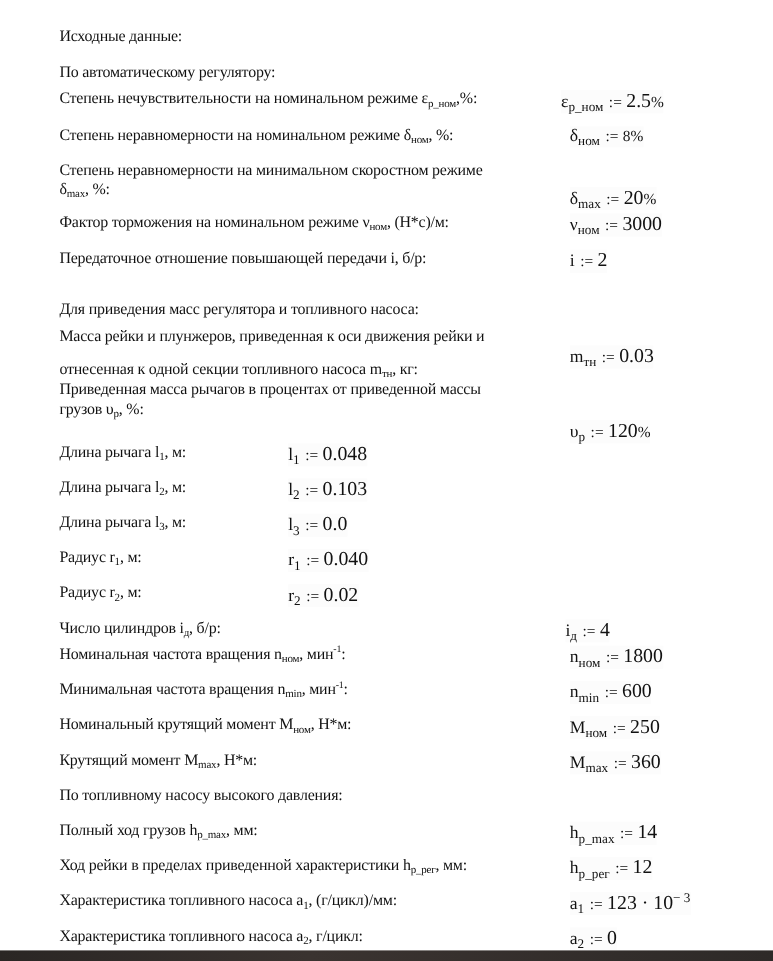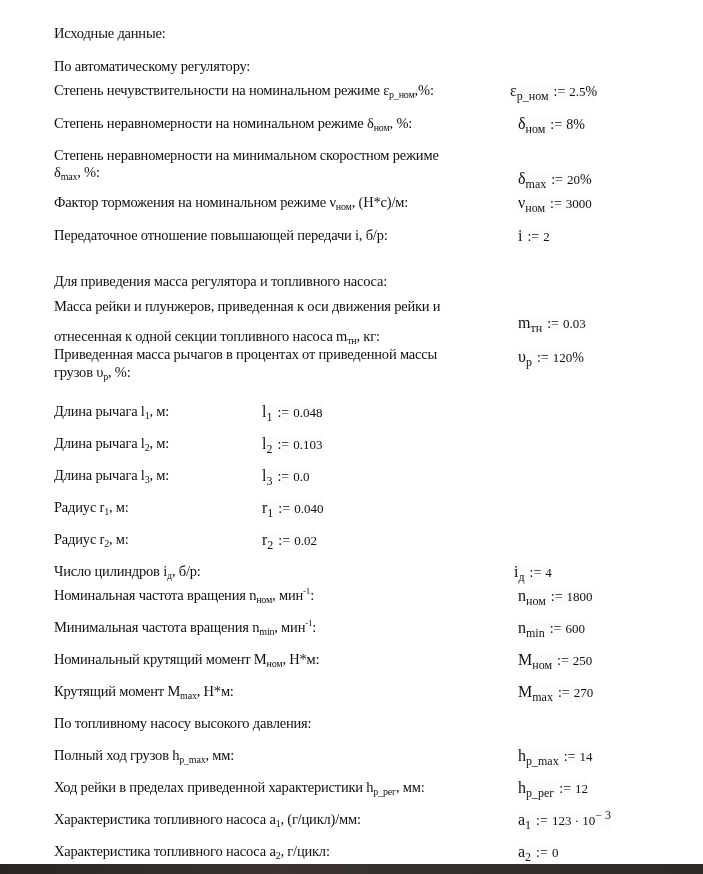--- a/index.html
+++ b/index.html
@@ -6,21 +6,21 @@
   body {
     width: 703px; height: 874px; overflow: hidden; position: relative;
     background: #ffffff; color: #111;
     font-family: "Liberation Serif", "DejaVu Serif", serif;
     font-size: 14.5px;
   }
   .t { position: absolute; left: 54px; white-space: nowrap; line-height: 17px; letter-spacing: -0.2px; }
   .f { position: absolute; white-space: nowrap; line-height: 18px; background: #fcfcfc; }
   .f .n { font-size: 16px; }
   .f .eq { font-size: 14px; margin: 0 4px 0 5px; }
-  .f .v { font-size: 13px; }
+  .f .v { font-size: 18px; }
   .f .v.big { font-size: 14px; }
   sub { font-size: 10px; vertical-align: -3px; line-height: 0; }
   sup { font-size: 9px; vertical-align: 6px; line-height: 0; }
   .f sub { font-size: 12px; vertical-align: -4px; }
   .f sup { font-size: 12px; vertical-align: 6px; }
   .bottombar {
     position: absolute; left: 0; top: 864px; width: 703px; height: 10px;
     background: linear-gradient(90deg, #2a2624, #3a3330 40%, #2e2a28);
   }
 </style>
@@ -39,29 +39,29 @@
 <div class="t" style="top:147px">Степень неравномерности на минимальном скоростном режиме</div>
 <div class="t" style="top:164px"><span>δ</span><sub>max</sub><span>, %:</span></div>
 <div class="f" style="left:518px;top:170px"><span class="n">δ</span><sub>max</sub><span class="eq">:=</span><span class="v">20</span><span class="v big">%</span></div>
 
 <div class="t" style="top:194px"><span>Фактор торможения на номинальном режиме ν</span><sub>ном</sub><span>, (Н*с)/м:</span></div>
 <div class="f" style="left:518px;top:194px"><span class="n">ν</span><sub>ном</sub><span class="eq">:=</span><span class="v">3000</span></div>
 
 <div class="t" style="top:227px">Передаточное отношение повышающей передачи i, б/р:</div>
 <div class="f" style="left:518px;top:227px"><span class="n">i</span><span class="eq">:=</span><span class="v">2</span></div>
 
-<div class="t" style="top:273px">Для приведения масса регулятора и топливного насоса:</div>
+<div class="t" style="top:273px">Для приведения масс регулятора и топливного насоса:</div>
 
 <div class="t" style="top:298px">Масса рейки и плунжеров, приведенная к оси движения рейки и</div>
 <div class="t" style="top:328px"><span>отнесенная к одной секции топливного насоса m</span><sub>тн</sub><span>, кг:</span></div>
 <div class="f" style="left:518px;top:314px"><span class="n">m</span><sub>тн</sub><span class="eq">:=</span><span class="v">0.03</span></div>
 
 <div class="t" style="top:346px">Приведенная масса рычагов в процентах от приведенной массы</div>
 <div class="t" style="top:364px"><span>грузов υ</span><sub>р</sub><span>, %:</span></div>
-<div class="f" style="left:518px;top:348px"><span class="n">υ</span><sub>p</sub><span class="eq">:=</span><span class="v">120</span><span class="v big">%</span></div>
+<div class="f" style="left:518px;top:382px"><span class="n">υ</span><sub>p</sub><span class="eq">:=</span><span class="v">120</span><span class="v big">%</span></div>
 
 <div class="t" style="top:403px"><span>Длина рычага l</span><sub>1</sub><span>, м:</span></div>
 <div class="f" style="left:262px;top:403px"><span class="n">l</span><sub>1</sub><span class="eq">:=</span><span class="v">0.048</span></div>
 
 <div class="t" style="top:435px"><span>Длина рычага l</span><sub>2</sub><span>, м:</span></div>
 <div class="f" style="left:262px;top:435px"><span class="n">l</span><sub>2</sub><span class="eq">:=</span><span class="v">0.103</span></div>
 
 <div class="t" style="top:467px"><span>Длина рычага l</span><sub>3</sub><span>, м:</span></div>
 <div class="f" style="left:262px;top:467px"><span class="n">l</span><sub>3</sub><span class="eq">:=</span><span class="v">0.0</span></div>
 
@@ -77,21 +77,21 @@
 <div class="t" style="top:587px"><span>Номинальная частота вращения n</span><sub>ном</sub><span>, мин</span><sup>-1</sup><span>:</span></div>
 <div class="f" style="left:518px;top:587px"><span class="n">n</span><sub>ном</sub><span class="eq">:=</span><span class="v">1800</span></div>
 
 <div class="t" style="top:619px"><span>Минимальная частота вращения n</span><sub>min</sub><span>, мин</span><sup>-1</sup><span>:</span></div>
 <div class="f" style="left:518px;top:619px"><span class="n">n</span><sub>min</sub><span class="eq">:=</span><span class="v">600</span></div>
 
 <div class="t" style="top:651px"><span>Номинальный крутящий момент M</span><sub>ном</sub><span>, Н*м:</span></div>
 <div class="f" style="left:518px;top:651px"><span class="n">M</span><sub>ном</sub><span class="eq">:=</span><span class="v">250</span></div>
 
 <div class="t" style="top:683px"><span>Крутящий момент M</span><sub>max</sub><span>, Н*м:</span></div>
-<div class="f" style="left:518px;top:683px"><span class="n">M</span><sub>max</sub><span class="eq">:=</span><span class="v">270</span></div>
+<div class="f" style="left:518px;top:683px"><span class="n">M</span><sub>max</sub><span class="eq">:=</span><span class="v">360</span></div>
 
 <div class="t" style="top:715px">По топливному насосу высокого давления:</div>
 
 <div class="t" style="top:747px"><span>Полный ход грузов h</span><sub>p_max</sub><span>, мм:</span></div>
 <div class="f" style="left:518px;top:747px"><span class="n">h</span><sub>p_max</sub><span class="eq">:=</span><span class="v">14</span></div>
 
 <div class="t" style="top:779px"><span>Ход рейки в пределах приведенной характеристики h</span><sub>р_рег</sub><span>, мм:</span></div>
 <div class="f" style="left:518px;top:779px"><span class="n">h</span><sub>p_рег</sub><span class="eq">:=</span><span class="v">12</span></div>
 
 <div class="t" style="top:811px"><span>Характеристика топливного насоса a</span><sub>1</sub><span>, (г/цикл)/мм:</span></div>

